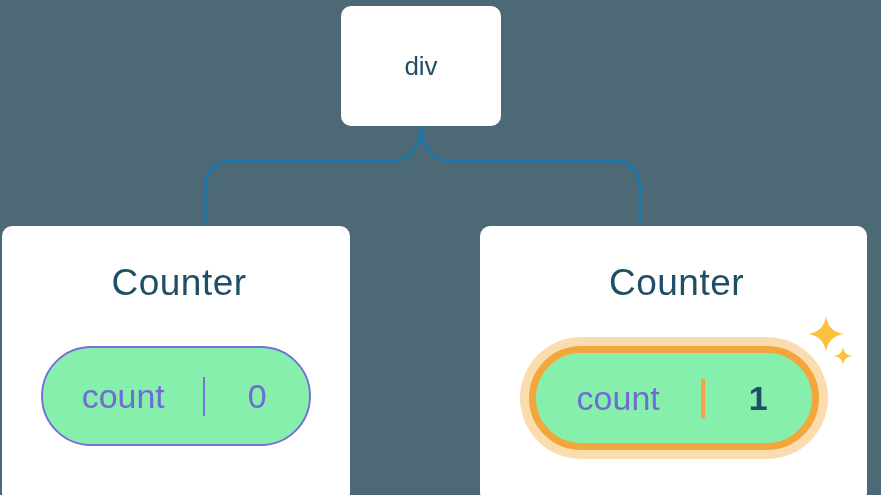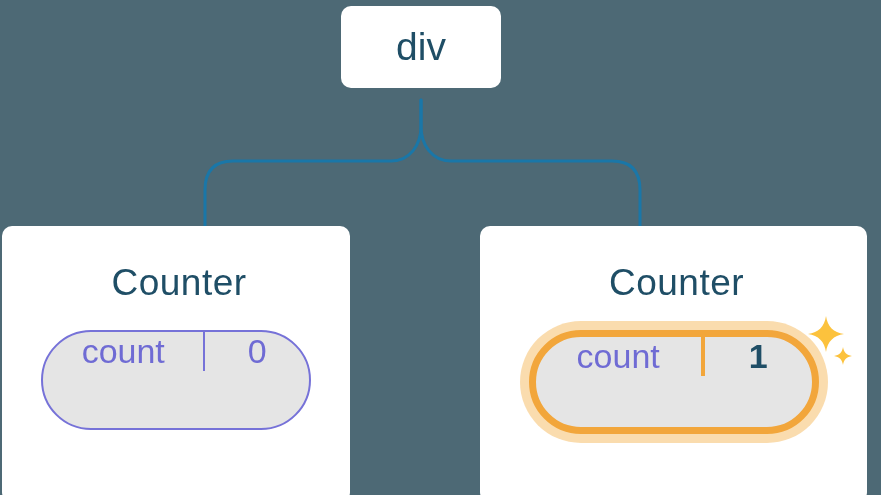--- a/index.html
+++ b/index.html
@@ -16,27 +16,27 @@
     .connector-layer {
       position: absolute;
       left: 0; top: 0;
       width: 881px; height: 495px;
       pointer-events: none;
     }
 
     .node-root {
       position: absolute;
       left: 341px; top: 6px;
-      width: 160px; height: 82px;
+      width: 160px; height: 120px;
       background: #ffffff;
       border-radius: 10px;
       display: flex;
       align-items: center;
       justify-content: center;
-      font-size: 39px;
+      font-size: 26px;
       color: #1f4e66;
     }
 
     .card {
       position: absolute;
       top: 226px;
       height: 276px;
       background: #ffffff;
       border-radius: 10px;
       display: flex;
@@ -49,26 +49,26 @@
     .card-title {
       margin-top: 36px;
       font-size: 37px;
       font-weight: 500;
       color: #1f4e66;
       letter-spacing: 0.5px;
       margin-left: 6px;
     }
 
     .pill {
-      margin-top: 26px;
+      margin-top: 42px;
       height: 100px;
       border-radius: 60px;
-      background: #e5e5e5;
+      background: #86efac;
       display: flex;
-      align-items: flex-start;
+      align-items: center;
       overflow: hidden;
     }
     .pill-normal {
       width: 270px;
       border: 2px solid #7672d8;
     }
     .pill-highlight {
       width: 290px;
       height: 104px;
       border: 7px solid #f2a63b;

